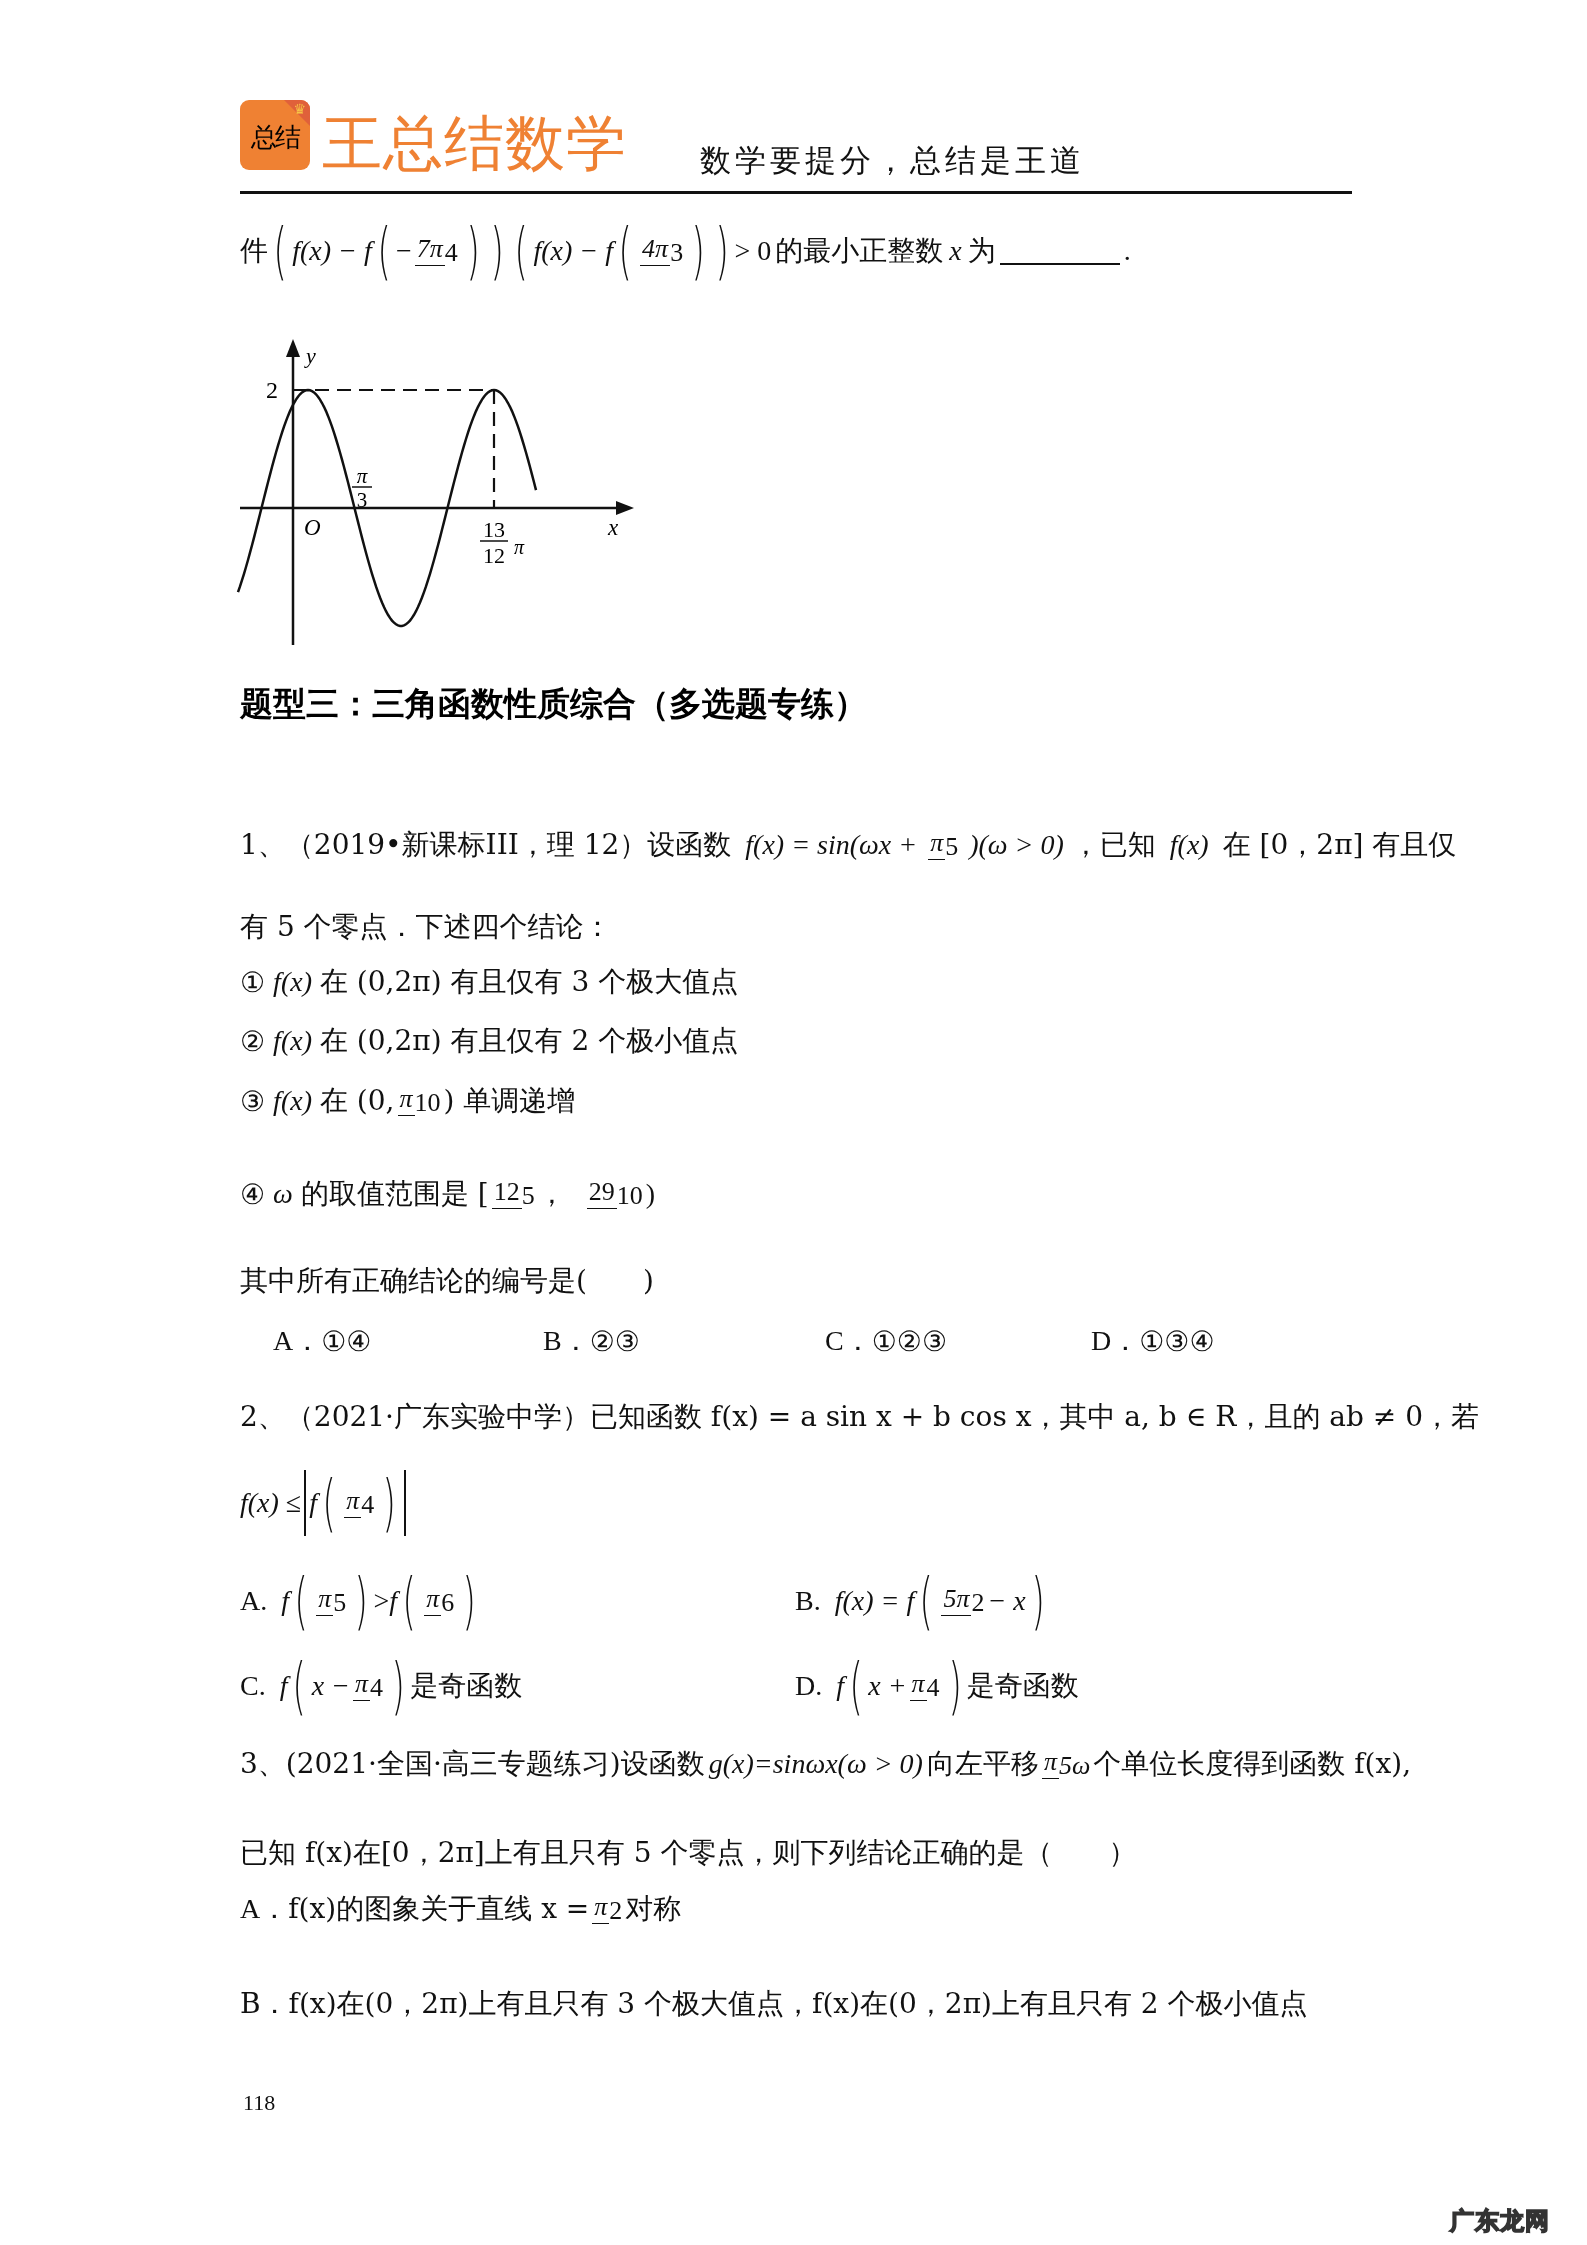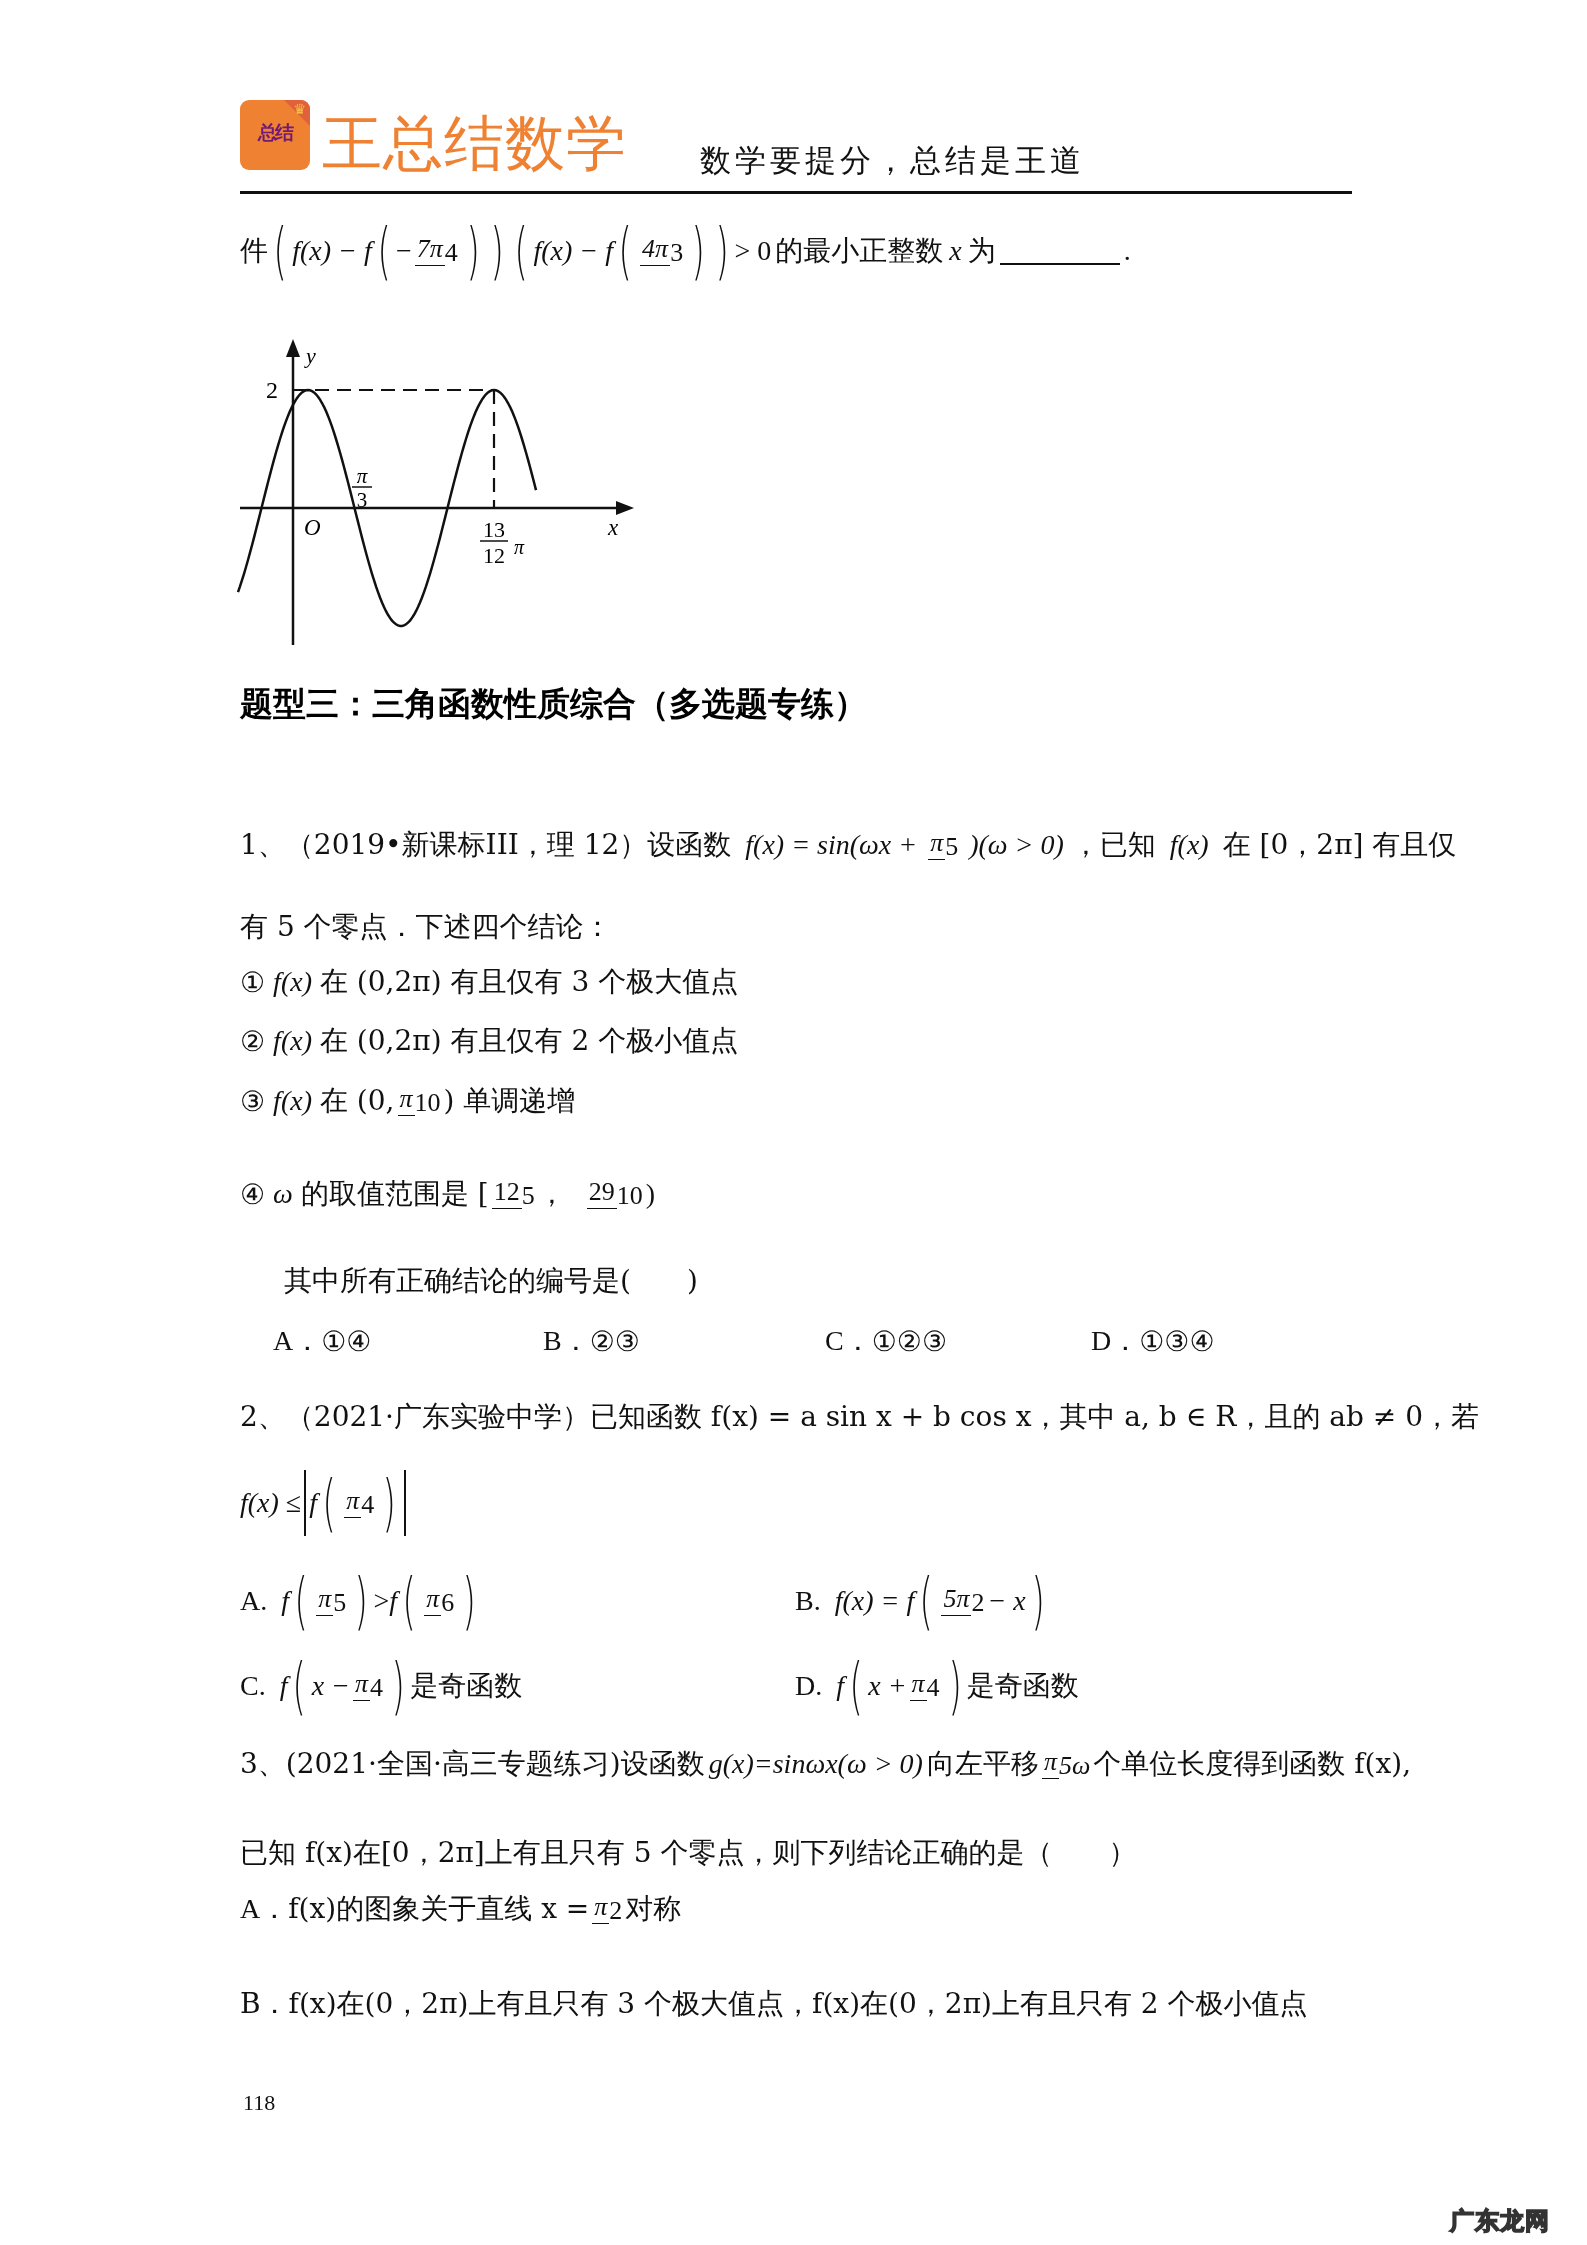--- a/index.html
+++ b/index.html
@@ -5,21 +5,21 @@
   html, body { margin: 0; padding: 0; background: #ffffff; }
   body { width: 1587px; height: 2245px; position: relative; overflow: hidden;
          font-family: "Liberation Serif", "DejaVu Serif", serif; color: #111; }
   .abs { position: absolute; }
   .logo-box { left: 240px; top: 100px; width: 70px; height: 70px; border-radius: 9px;
               background: #ef8133; overflow: hidden; }
   .logo-box .corner { position: absolute; right: 0; top: 0; width: 0; height: 0;
               border-top: 26px solid #e0613a; border-left: 26px solid transparent; }
   .logo-box .crown { position: absolute; right: 4px; top: 1px; font-size: 14px; color: #f6c445; }
   .logo-box .glyph { position: absolute; left: 3px; top: 20px; width: 64px; text-align: center;
-              color: #701a75; font-family: "DejaVu Sans", sans-serif; font-size: 19px; font-weight: bold; letter-spacing: -2px; }
+              color: #000000; font-family: "DejaVu Sans", sans-serif; font-size: 26px; font-weight: normal; letter-spacing: -2px; }
   .brand { left: 322px; top: 104px; font-family: Liberation Mono, monospace; font-size: 60px; color: #ef8133; letter-spacing: 1px; }
   .slogan { left: 700px; top: 140px; font-family: "DejaVu Serif", serif; font-size: 31px; letter-spacing: 4px; color: #111; }
   .hr { left: 240px; top: 191px; width: 1112px; height: 3px; background: #111; }
 
   .line { position: absolute; left: 240px; font-size: 28px; white-space: nowrap; display: flex; align-items: center; }
   .m { font-style: italic; }
   .frac { display: inline-flex; align-items: center; vertical-align: middle; margin: 0 3px; line-height: 1; }
   .frac .num { padding: 0 2px 3px; border-bottom: 1.6px solid #111; font-size: 26px; }
   .frac .den { padding-top: 3px; font-size: 26px; }
   .big-paren { font-size: 62px; font-weight: 100; transform: scaleX(0.55); display: inline-block; line-height: 1; font-family: "DejaVu Sans", sans-serif; }
@@ -143,21 +143,21 @@
     <span class="num">12</span>
     <span class="den">5</span>
   </span>
   <span class="cjk" style="margin-right:18px">，</span>
   <span class="frac">
     <span class="num">29</span>
     <span class="den">10</span>
   </span>
   <span>)</span>
 </div>
-<div class="line cjk" style="top:1262px;margin-left:44px;">其中所有正确结论的编号是(　　)</div>
+<div class="line cjk" style="top:1262px;">其中所有正确结论的编号是(　　)</div>
 
 <div class="opt" style="left:273px; top:1322px;">
   <span>A．</span>
   <span>①④</span>
 </div>
 <div class="opt" style="left:543px; top:1322px;">
   <span>B．</span>
   <span>②③</span>
 </div>
 <div class="opt" style="left:825px; top:1322px;">

